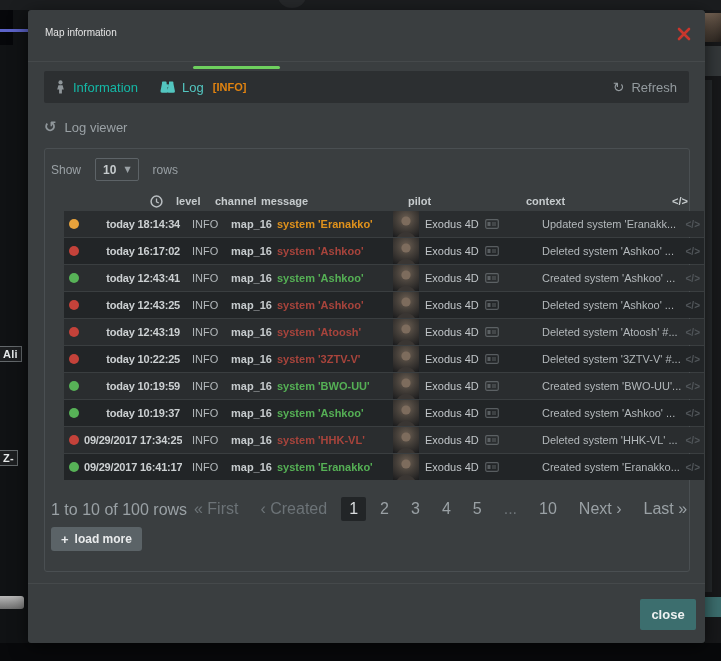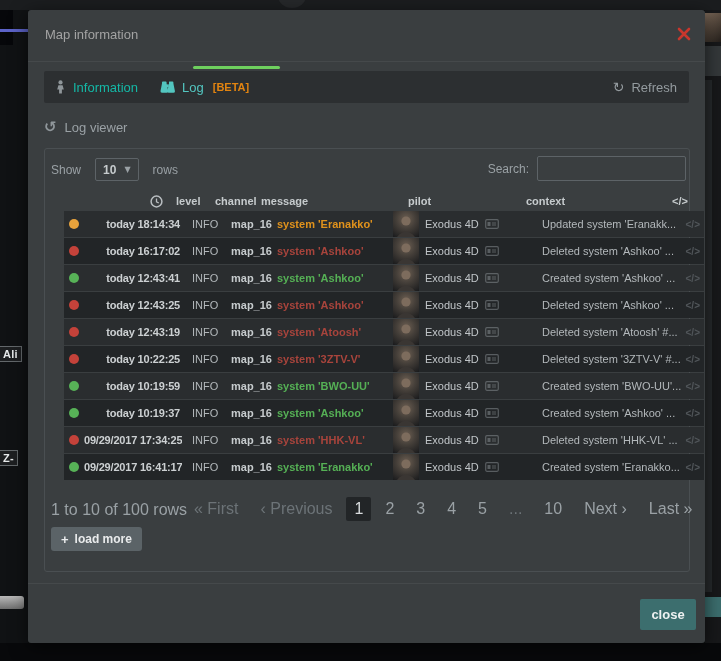--- a/index.html
+++ b/index.html
@@ -28,21 +28,21 @@
   .bg-right-box { position:absolute; left:705px; top:46px; width:16px; height:30px; background:#34383a; }
   .bg-right-col { position:absolute; left:705px; top:80px; width:7px; height:512px; background:#26292b; }
   .bg-right-teal { position:absolute; left:705px; top:597px; width:16px; height:20px; background:#3c6e6e; }
   .bg-bottomstrip { position:absolute; left:0; top:643px; width:721px; height:18px; background:#08090b; }
 
   
   .modal { position:absolute; left:28px; top:10px; width:677px; height:633px;
     background:#3a3e40; border-radius:3px; box-shadow:0 4px 18px rgba(0,0,0,.6); }
   .modal-header { position:absolute; left:0; top:0; width:100%; height:52px;
     border-bottom:1px solid #45494b; }
-  .modal-title { position:absolute; left:17px; top:17px; font-size:13px; color:#a3a3a3; }
+  .modal-title { position:absolute; left:17px; top:17px; font-size:10px; color:#e5e5e5; }
   .close-x { position:absolute; right:14px; top:17px; width:14px; height:14px; cursor:pointer; }
   .close-x svg { display:block; }
 
   
   .tabbar { position:absolute; left:16px; top:61px; width:645px; height:32px;
     background:#2c2f31; border-radius:2px; display:flex; align-items:center; }
   .tab-indicator { position:absolute; left:165px; top:56px; width:87px; height:3px;
     border-radius:2px; }
   .tab { display:flex; align-items:center; gap:7px; padding:0 11px; height:100%;
     font-size:13px; color:#14b8a6; cursor:pointer; }
@@ -178,21 +178,21 @@
     </span>
     <span class="tab active">
       <span class="ticon">
         <svg width="15" height="13" viewBox="0 0 15 13">
             <path d="M2.6 0.5 h3 a1 1 0 0 1 1 1 v1 l1.6 7.5 a1.5 1.5 0 0 1 -1.5 1.7 H2 a1.5 1.5 0 0 1 -1.5 -1.7 L2 2.5 v-1 a1 1 0 0 1 0.6 -1 z" fill="#53c6c0"></path>
             <path d="M9.4 0.5 h3 a1 1 0 0 1 1 1 v1 l1.5 7.5 a1.5 1.5 0 0 1 -1.5 1.7 H8.9 a1.5 1.5 0 0 1 -1.5 -1.7 L9 2.5 v-1 a1 1 0 0 1 0.4 -1 z" fill="#53c6c0"></path>
             <rect x="6.2" y="3.4" width="2.6" height="2.8" fill="#53c6c0"></rect>
           </svg>
       </span>
       <span>Log</span>
-      <span class="beta">[BETA]</span>
+      <span class="beta">[INFO]</span>
     </span>
     <span class="refresh">
       <span class="ricon">↻</span>
       <span>Refresh</span>
     </span>
   </div>
 
   <div class="section-head">
     <span class="hicon">↺</span>
     <span>Log viewer</span>
@@ -201,24 +201,20 @@
   <div class="panel">
 
     <div class="controls">
       <div class="show-group">
         <span>Show</span>
         <span class="select-box">
           <span class="val">10</span>
           <span class="caret">▼</span>
         </span>
         <span>rows</span>
-      </div>
-      <div class="search-group">
-        <span>Search:</span>
-        <input class="search-input" type="text" value="" style="">
       </div>
     </div>
 
     <div class="thead tgrid">
       <span class="hcell"></span>
       <span class="hcell clock-wrap">
         <svg width="13" height="13" viewBox="0 0 13 13">
             <circle cx="6.5" cy="6.5" r="5.4" fill="none" stroke="#b9bec1" stroke-width="1.5"></circle>
             <path d="M6.5 3.4 V6.8 L8.8 8" fill="none" stroke="#b9bec1" stroke-width="1.3"></path>
           </svg>
@@ -492,21 +488,21 @@
         <span class="cell c-context">Created system 'Eranakko...</span>
         <span class="cell c-code">&lt;/&gt;</span>
       </div>
 
     </div>
 
     <div class="pagerow">
       <span class="pg-summary">1 to 10 of 100 rows</span>
       <ul class="pg-list">
         <li class="pg-item dim">« First</li>
-        <li class="pg-item dim">‹ Previous</li>
+        <li class="pg-item dim">‹ Created</li>
         <li class="pg-item pg-num active">1</li>
         <li class="pg-item pg-num">2</li>
         <li class="pg-item pg-num">3</li>
         <li class="pg-item pg-num">4</li>
         <li class="pg-item pg-num">5</li>
         <li class="pg-item pg-num dim">...</li>
         <li class="pg-item pg-num">10</li>
         <li class="pg-item">Next ›</li>
         <li class="pg-item">Last »</li>
       </ul>

